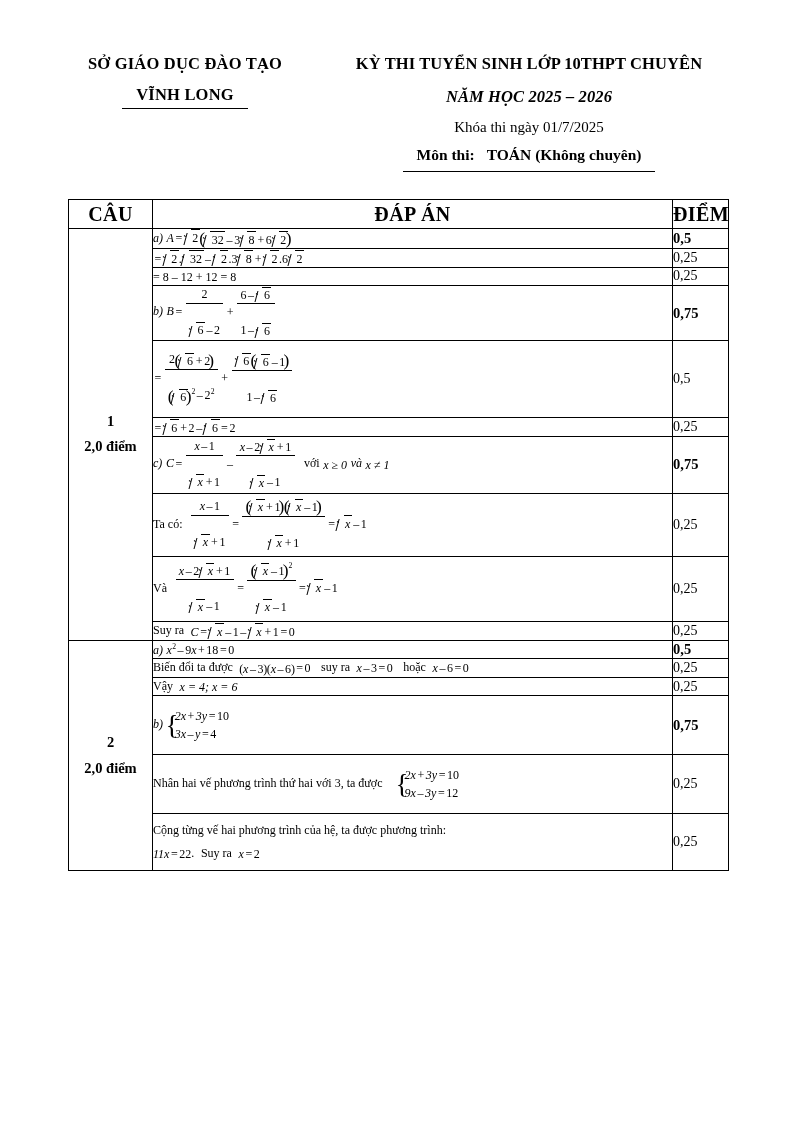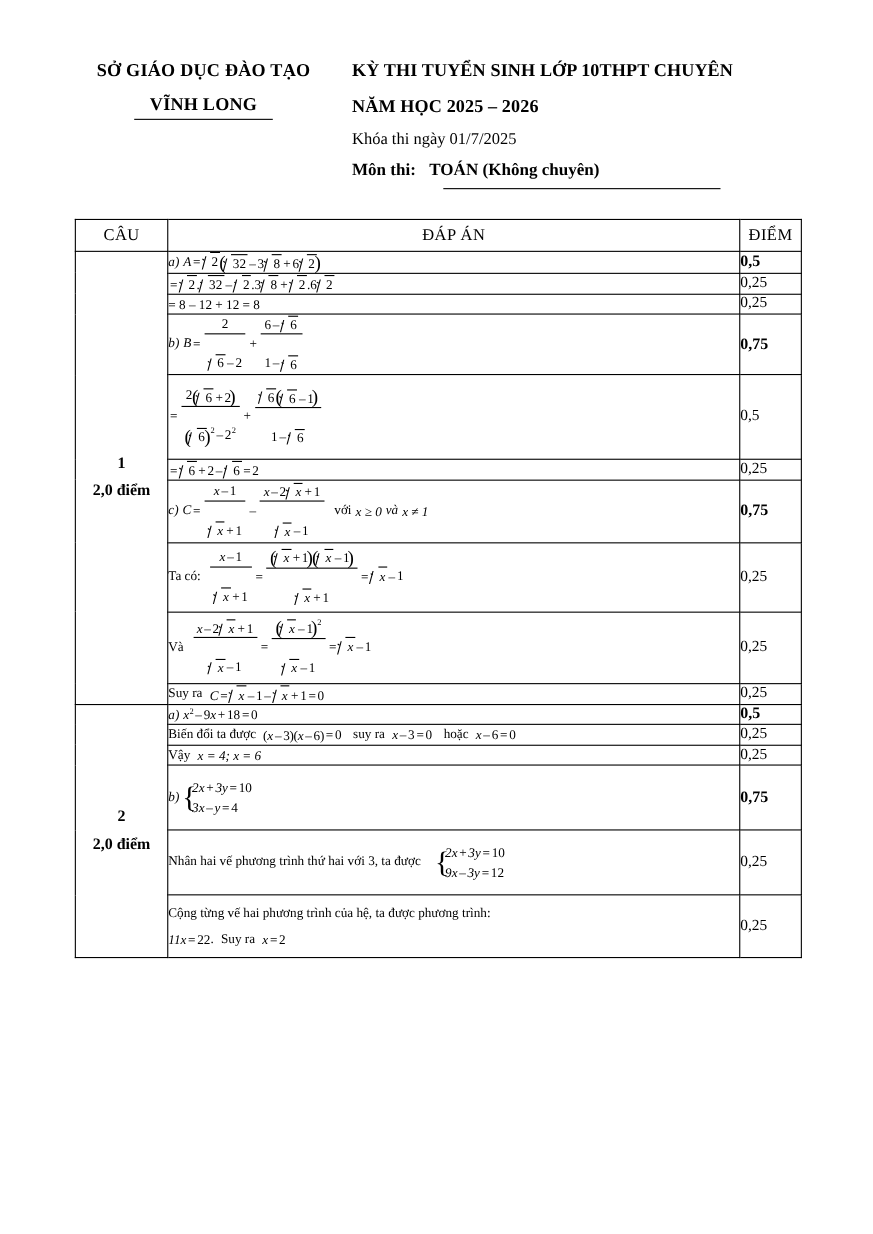--- a/index.html
+++ b/index.html
@@ -8,43 +8,43 @@
     background:#fff;
     font-family:"Liberation Serif","DejaVu Serif",serif;
     color:#000;
     -webkit-font-smoothing:antialiased;
   }
   .page{position:relative;width:794px;height:839px;box-sizing:border-box;}
 
   
   .header{display:flex;padding:52px 56px 0 56px;}
   .hdr-left{width:258px;text-align:center;flex:none;}
-  .hdr-right{flex:1;padding-left:6px;}
+  .hdr-right{flex:1;text-align:center;padding-left:6px;}
   .l1{font-weight:bold;font-size:16.5px;letter-spacing:.2px;line-height:1.45;}
   .l2{font-weight:bold;font-size:16.5px;letter-spacing:.2px;line-height:1.45;
       display:inline-block;border-bottom:1.6px solid #000;padding:0 14px 1px 14px;margin-top:7px;text-align:center;}
   .r1{font-weight:bold;font-size:16.5px;line-height:1.5;letter-spacing:.1px;}
-  .r2{font-weight:bold;font-size:16.5px;line-height:1.5;margin-top:8px;letter-spacing:.1px;}
+  .r2{font-weight:bold;font-size:16.5px;line-height:1.5;margin-top:8px;letter-spacing:.1px;font-style:italic;}
   .r3{font-size:15px;margin-top:9px;}
   .r4{font-weight:bold;font-size:15.5px;margin-top:10px;}
   .r4 .reg{font-weight:bold;}
   .hrule{width:252px;height:1.6px;background:#000;margin:7px auto 0 auto;}
 
   
   .tbl-wrap{position:absolute;left:68px;top:199px;width:660px;}
   table.ans{border-collapse:collapse;width:660px;table-layout:fixed;}
   table.ans td,table.ans th{
      border:1px solid #000;
      padding:0;
      vertical-align:middle;
   }
   col.c-cau{width:84px;}
   col.c-ans{width:520px;}
   col.c-diem{width:56px;}
-  th.h{font-weight:normal;font-size:15px;text-align:center;height:28px;letter-spacing:.4px;}
+  th.h{font-weight:bold;font-size:20px;text-align:center;height:28px;letter-spacing:.4px;}
   td.cau{text-align:center;font-weight:bold;font-size:14.5px;vertical-align:top;padding-top:8px;line-height:1.75;}
   td.ansc{padding:5px 8px 5px 9px;font-size:12px;line-height:1.35;}
   td.diem{text-align:left;font-size:14px;}
   td.diem.b{font-weight:bold;font-size:14.5px;}
 
   
   .m{font-style:normal;white-space:nowrap;display:inline-block;vertical-align:middle;}
   .it{font-style:italic;}
   .sp{display:inline-block;width:.3em;}
   .sp2{display:inline-block;width:.62em;}

